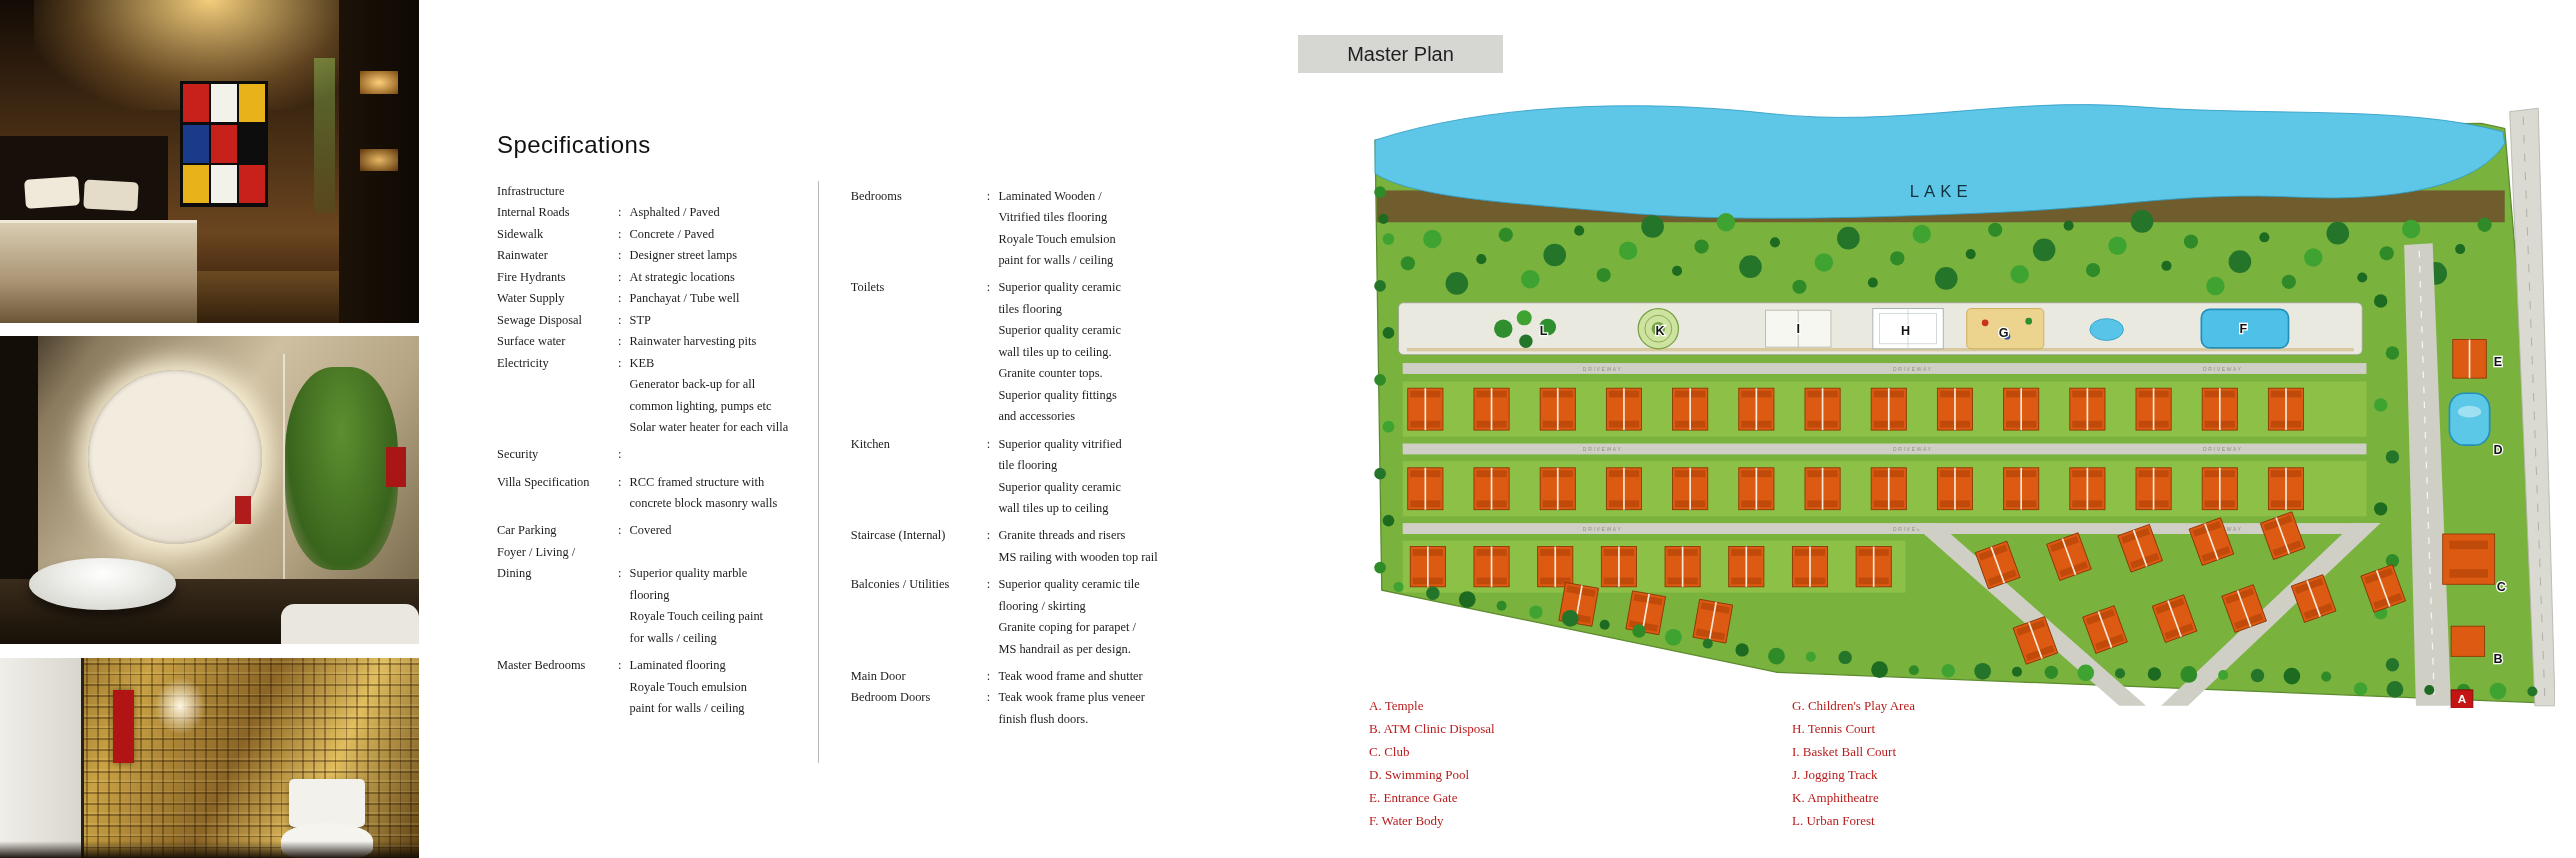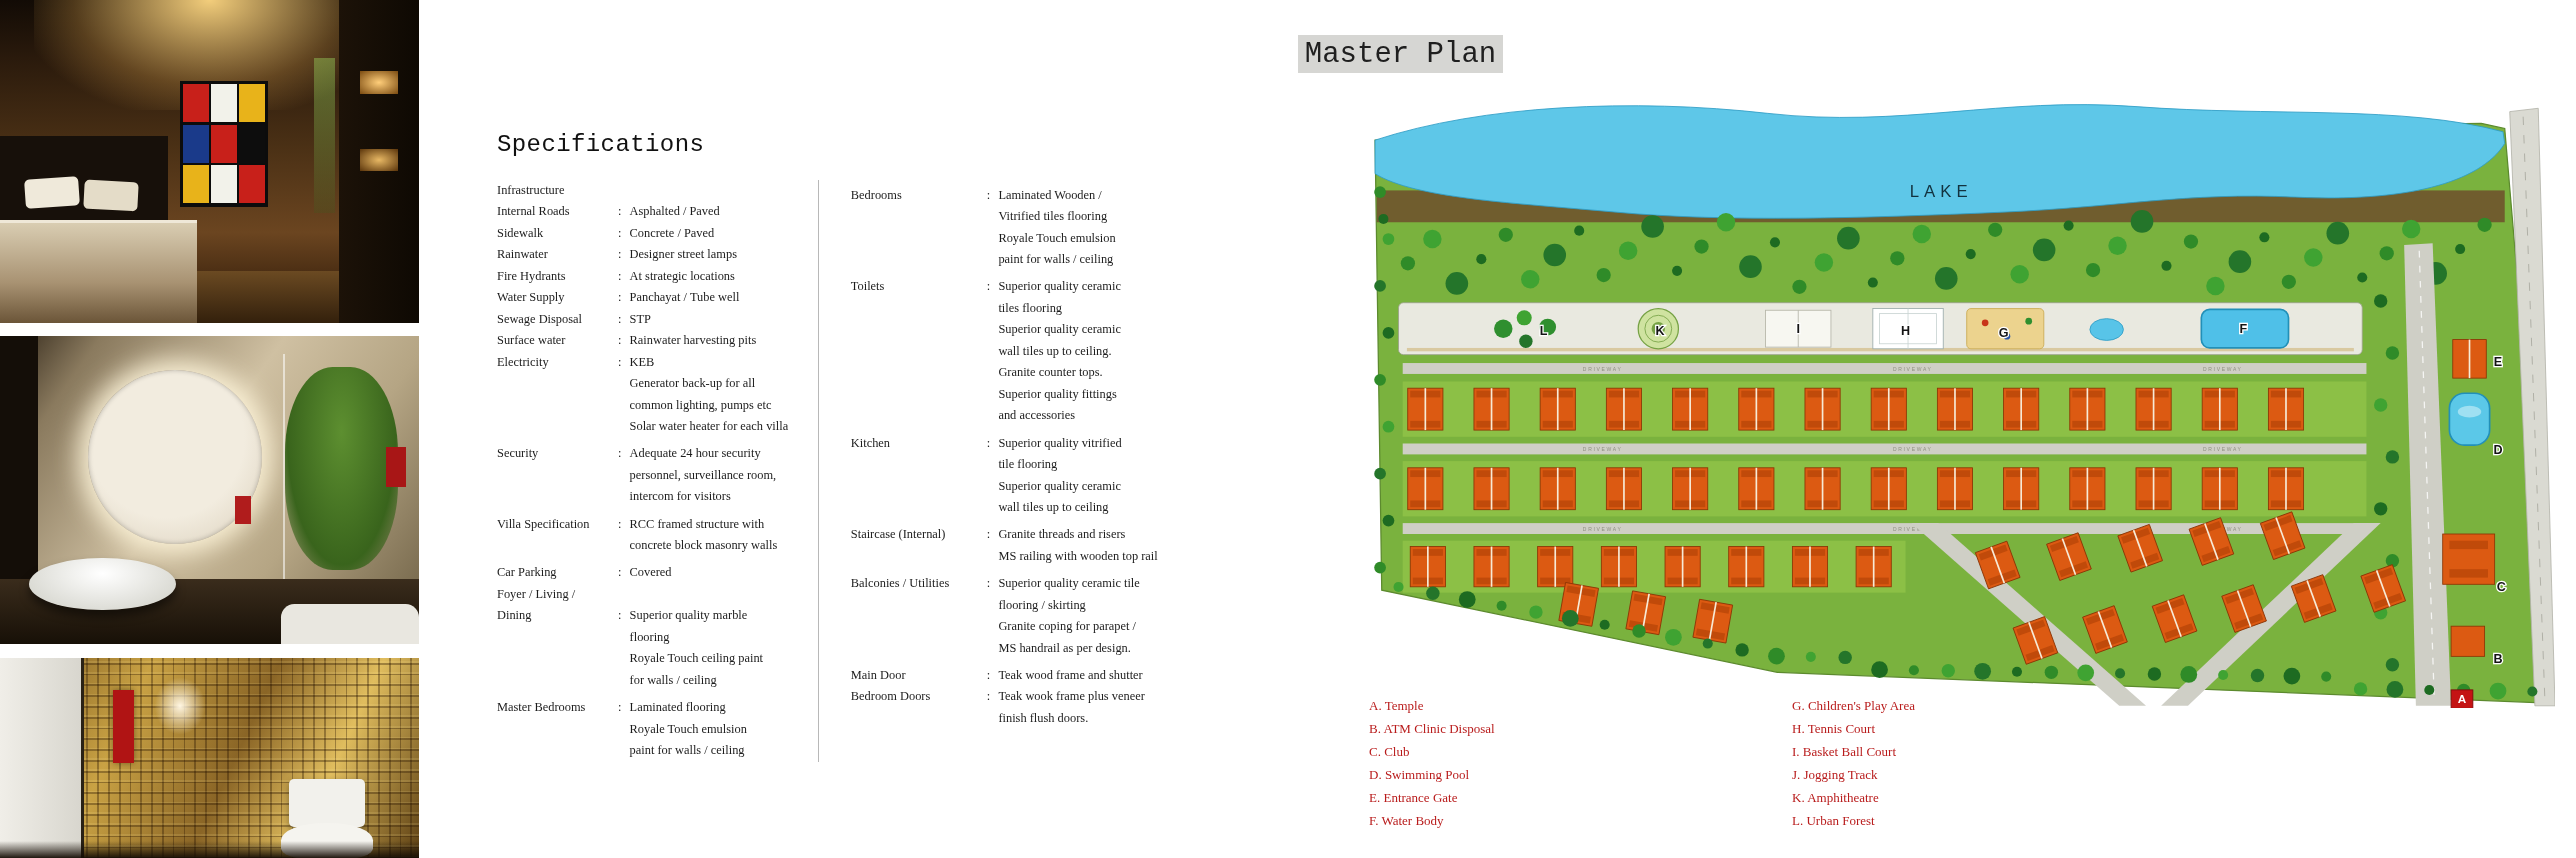--- a/index.html
+++ b/index.html
@@ -48,34 +48,34 @@
     linear-gradient(115deg,#6b4a18 0%,#c9a244 30%,#8a6526 55%,#e0bd5e 75%,#5a3d12 100%)}
   .p3-door{left:0;top:0;width:20%;height:100%;background:linear-gradient(90deg,#f0eee8,#d8d6ce);border-right:3.3px solid #2a2216}
   .p3-red{left:27%;top:16%;width:5%;height:36%;background:#b01414;box-shadow:0 0 6.6px rgba(0,0,0,.4)}
   .p3-mirrorglow{left:37%;top:10%;width:12%;height:28%;background:radial-gradient(#fff6e2,rgba(255,246,226,0) 72%)}
   .p3-tank{right:13%;bottom:16%;width:18%;height:24%;background:#f2f1ec;border-radius:5px;box-shadow:0 3.3px 6.6px rgba(0,0,0,.35)}
   .p3-bowl{right:11%;bottom:0;width:22%;height:18%;background:#f5f4ef;border-radius:48% 48% 30% 30%}
   .p3-floor{left:0;bottom:0;width:100%;height:9%;background:linear-gradient(180deg,rgba(20,12,4,0),#140c04)}
 
   
   .specs{position:absolute;left:497px;top:131px;width:845px;color:#1c1c1c}
-  .specs h2{font-size:24px;font-weight:normal;letter-spacing:0.4px;margin-bottom:21.5px;font-family:Liberation Mono, monospace;color:#111}
+  .specs h2{font-size:24px;font-weight:normal;letter-spacing:0.4px;margin-bottom:21.5px;font-family:Liberation Sans, sans-serif;color:#111}
   .spec-cols{display:flex;align-items:flex-start}
   .col-left{width:321px}
   .divider{width:0.8px;background:#b8b8b8;height:582px;flex:none}
   .col-right{margin-left:32px;width:356px;padding-top:5px}
   .spec-row{display:flex;font-size:12.4px;line-height:21.5px}
   .spec-row.gap{margin-top:5.8px}
   .spec-label{width:121px;flex:none}
   .col-right .spec-label{width:136px}
   .spec-colon{width:11.6px;flex:none;text-align:left}
   .spec-values{flex:1}
 
   
-  .mp-title{position:absolute;left:1298px;top:35px;width:205px;height:38px;background:#d6d6d3;color:#1f1f1f;font-size:29px;display:flex;align-items:center;justify-content:center;font-family:Liberation Mono, monospace}
+  .mp-title{position:absolute;left:1298px;top:35px;width:205px;height:38px;background:#d6d6d3;color:#1f1f1f;font-size:20px;display:flex;align-items:center;justify-content:center;font-family:Liberation Sans, sans-serif}
   .mp-canvas{position:absolute;left:1365px;top:91px;width:1190px;height:617px}
   .mp-canvas svg{width:100%;height:100%;display:block}
   .legend{position:absolute;left:1369px;top:694px;display:flex;font-size:13px;line-height:23px;color:#b91c1c}
   .legend-col{width:423px}
   .legend-col.second{width:auto}
 </style>
 </head>
 <body>
 
 <div class="page">
@@ -192,25 +192,20 @@
             <div class="spec-values">
               <div>KEB</div>
               <div>Generator back-up for all</div>
               <div>common lighting, pumps etc</div>
               <div>Solar water heater for each villa</div>
             </div>
           </div>
           <div class="spec-row gap">
             <div class="spec-label">Security</div>
             <div class="spec-colon">:</div>
-            <div class="spec-values">
-              <div>Adequate 24 hour security</div>
-              <div>personnel, surveillance room,</div>
-              <div>intercom for visitors</div>
-            </div>
           </div>
           <div class="spec-row gap">
             <div class="spec-label">Villa Specification</div>
             <div class="spec-colon">:</div>
             <div class="spec-values">
               <div>RCC framed structure with</div>
               <div>concrete block masonry walls</div>
             </div>
           </div>
           <div class="spec-row gap">

